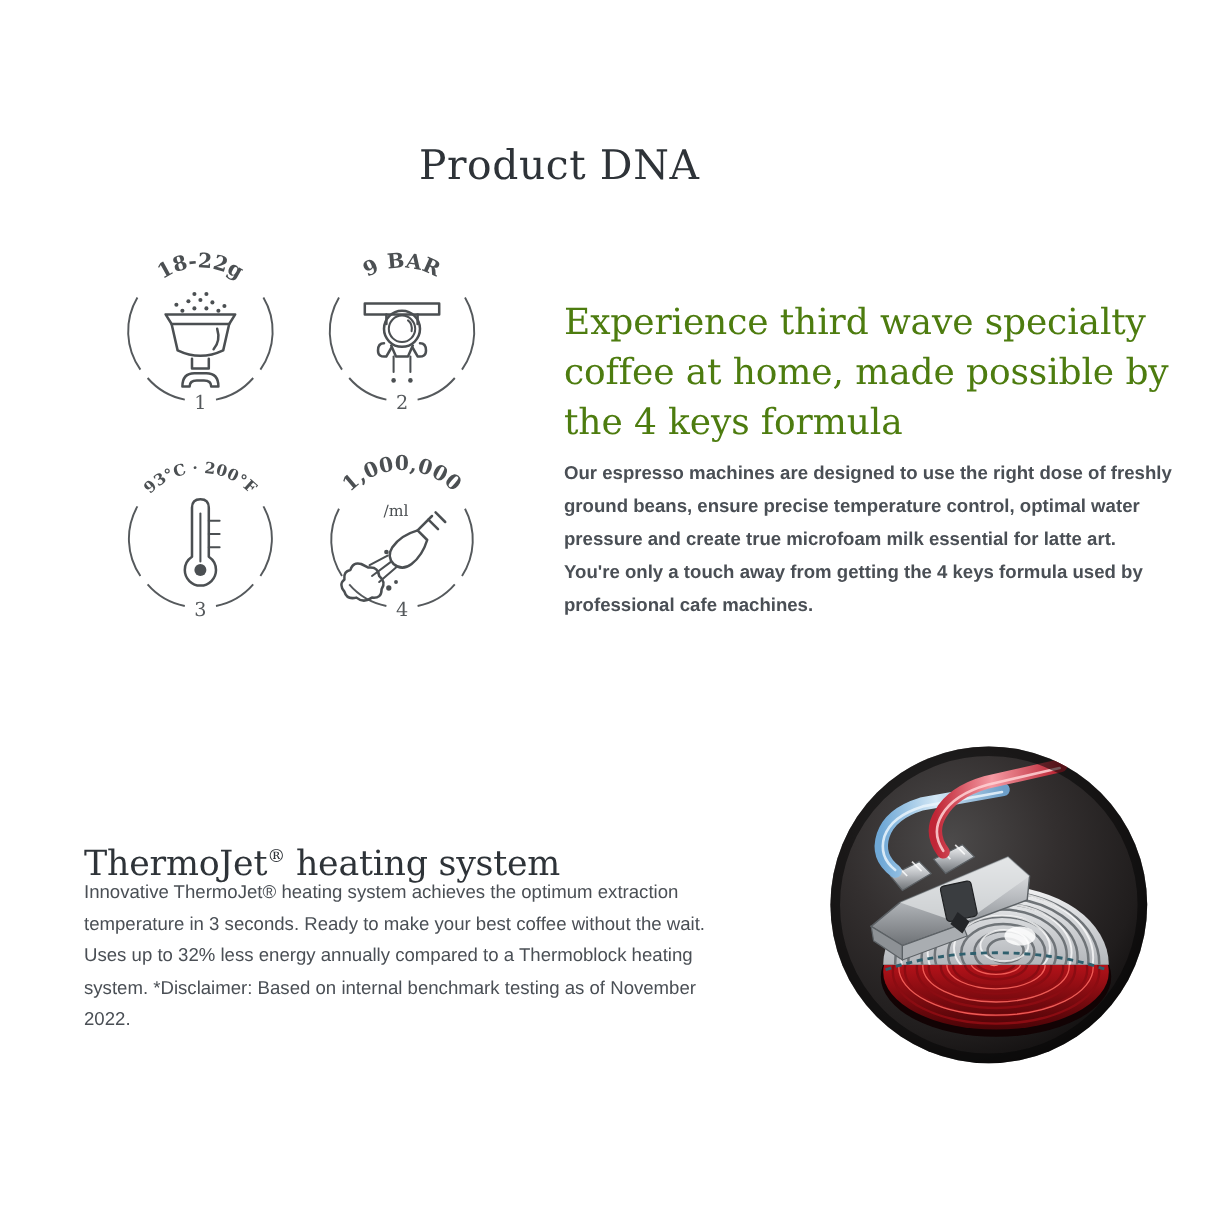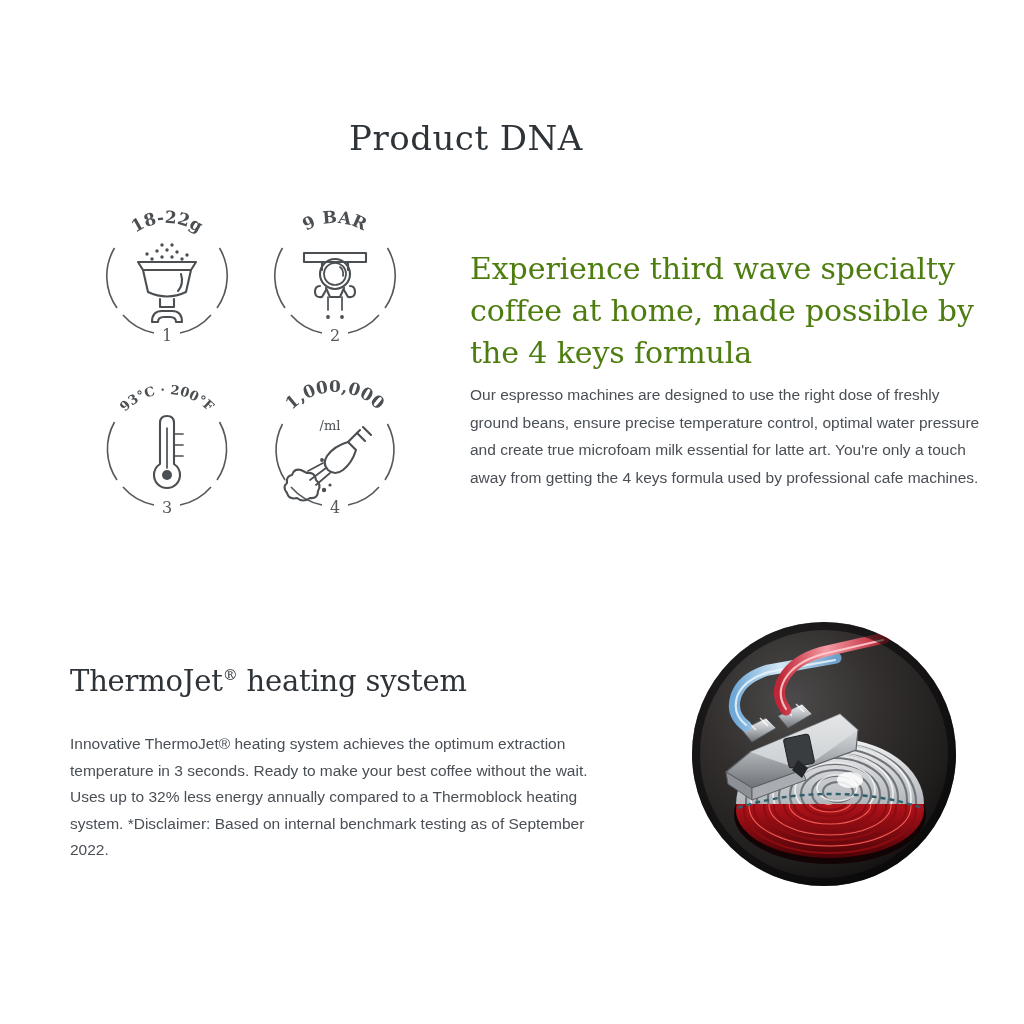--- a/index.html
+++ b/index.html
@@ -82,26 +82,27 @@
     color: #4d7c0f;
     letter-spacing: -0.1px;
   }
   .body-copy {
     position: absolute;
     left: 470px; top: 381px;
     width: 510px;
     font-size: 15.5px;
     line-height: 27.5px;
     color: #4a4f55;
+    font-weight: bold;
   }
 
   
   .tj-title {
     position: absolute;
-    left: 70px; top: 664px;
+    left: 70px; top: 702px;
     font-family: "DejaVu Serif", "Liberation Serif", serif;
     font-size: 29px;
     font-weight: 400;
     color: #2e3338;
     letter-spacing: -0.2px;
   }
   .tj-title sup { font-size: 0.52em; vertical-align: super; }
   .tj-copy {
     position: absolute;
     left: 70px; top: 731px;
@@ -257,21 +258,21 @@
         <text class="badge-num" x="75" y="141" text-anchor="middle">4</text>
       </svg>
     </div>
   </div>
 
   <div class="lede">Experience third wave specialty coffee at home, made possible by the 4 keys formula</div>
   <div class="body-copy">Our espresso machines are designed to use the right dose of freshly ground beans, ensure precise temperature control, optimal water pressure and create true microfoam milk essential for latte art. You're only a touch away from getting the 4 keys formula used by professional cafe machines.</div>
 
   <div class="tj-title"><span>ThermoJet</span><sup>®</sup><span> heating system</span></div>
 
-  <div class="tj-copy">Innovative ThermoJet® heating system achieves the optimum extraction temperature in 3 seconds. Ready to make your best coffee without the wait. Uses up to 32% less energy annually compared to a Thermoblock heating system. *Disclaimer: Based on internal benchmark testing as of September 2022.</div>
+  <div class="tj-copy">Innovative ThermoJet® heating system achieves the optimum extraction temperature in 3 seconds. Ready to make your best coffee without the wait. Uses up to 32% less energy annually compared to a Thermoblock heating system. *Disclaimer: Based on internal benchmark testing as of November 2022.</div>
 
   <div class="product-figure">
     <svg viewBox="0 0 268 274">
       <defs>
         <radialGradient id="sphereGrad" cx="38%" cy="30%" r="78%">
           <stop offset="0%" stop-color="#4c4a4a"></stop>
           <stop offset="42%" stop-color="#332f2f"></stop>
           <stop offset="78%" stop-color="#201d1d"></stop>
           <stop offset="100%" stop-color="#0c0a0a"></stop>
         </radialGradient>

